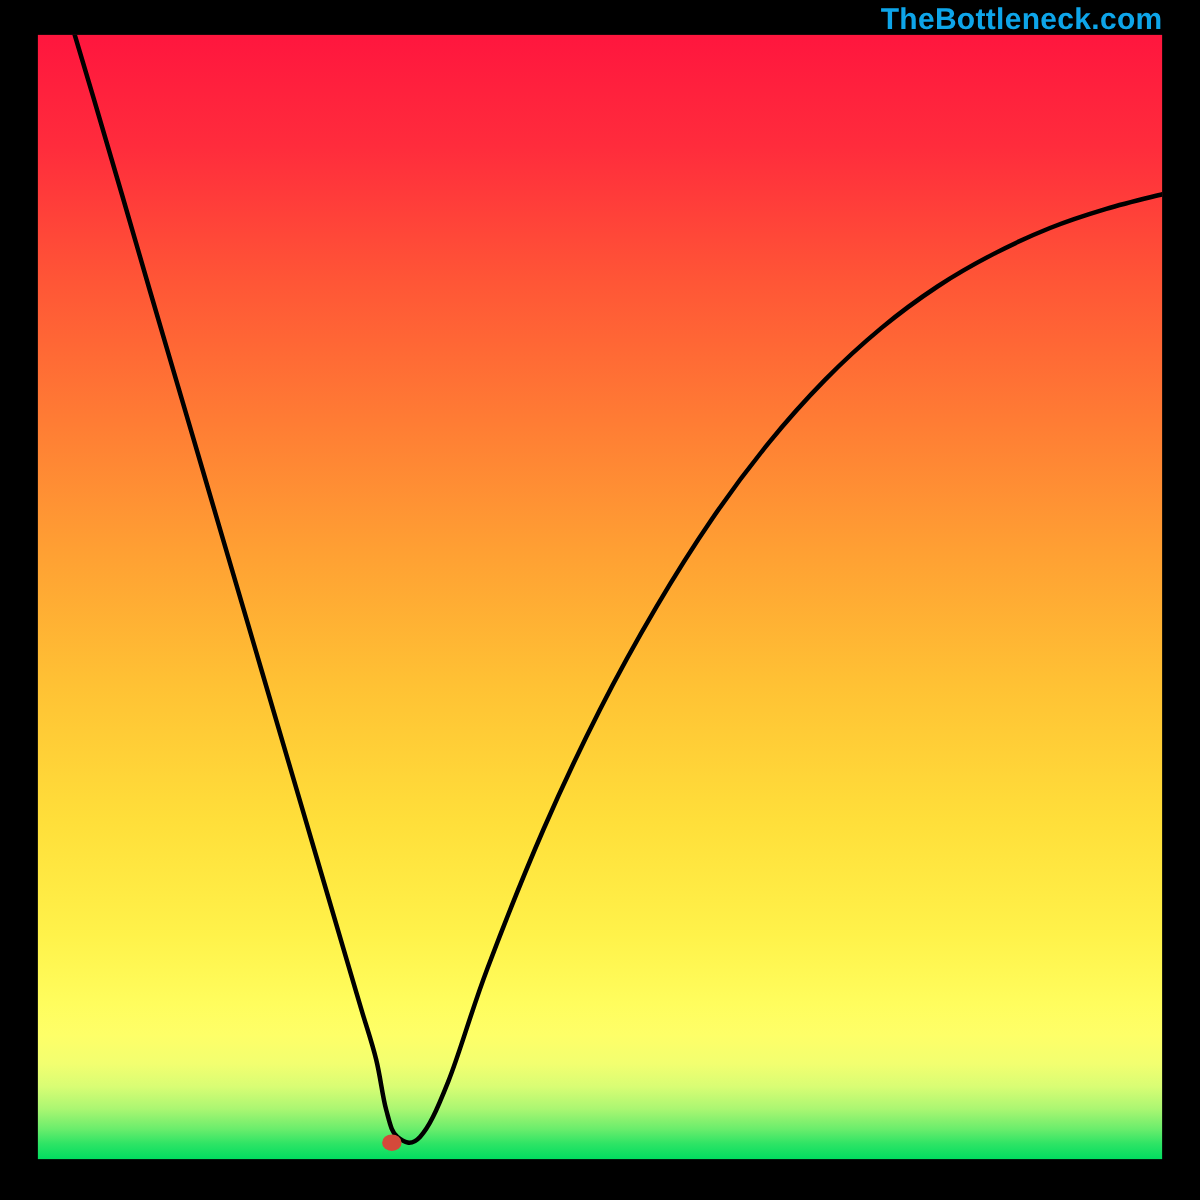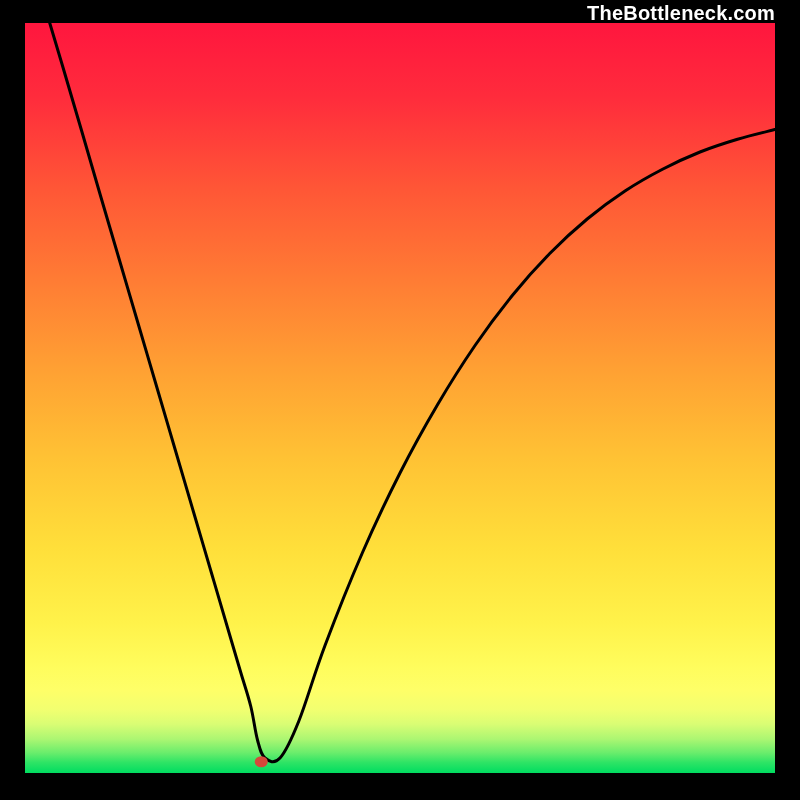--- a/index.html
+++ b/index.html
@@ -33,21 +33,21 @@
     width: 750px;
     height: 750px;
   }
   .watermark {
     position: absolute;
     top: 2px;
     right: 25px;
     font-family: Arial, Helvetica, sans-serif;
     font-size: 20px;
     font-weight: 600;
-    color: #ffffff;
+    color: #0ea5e9;
     letter-spacing: 0.2px;
   }
   svg.curve {
     position: absolute;
     top: 0;
     left: 0;
     width: 750px;
     height: 750px;
   }
 </style>

